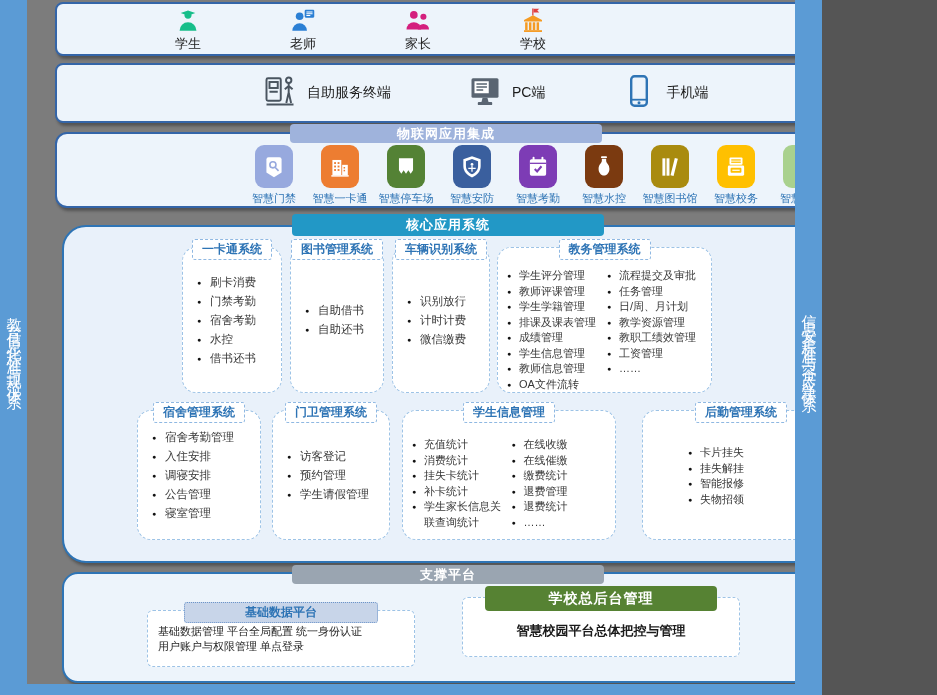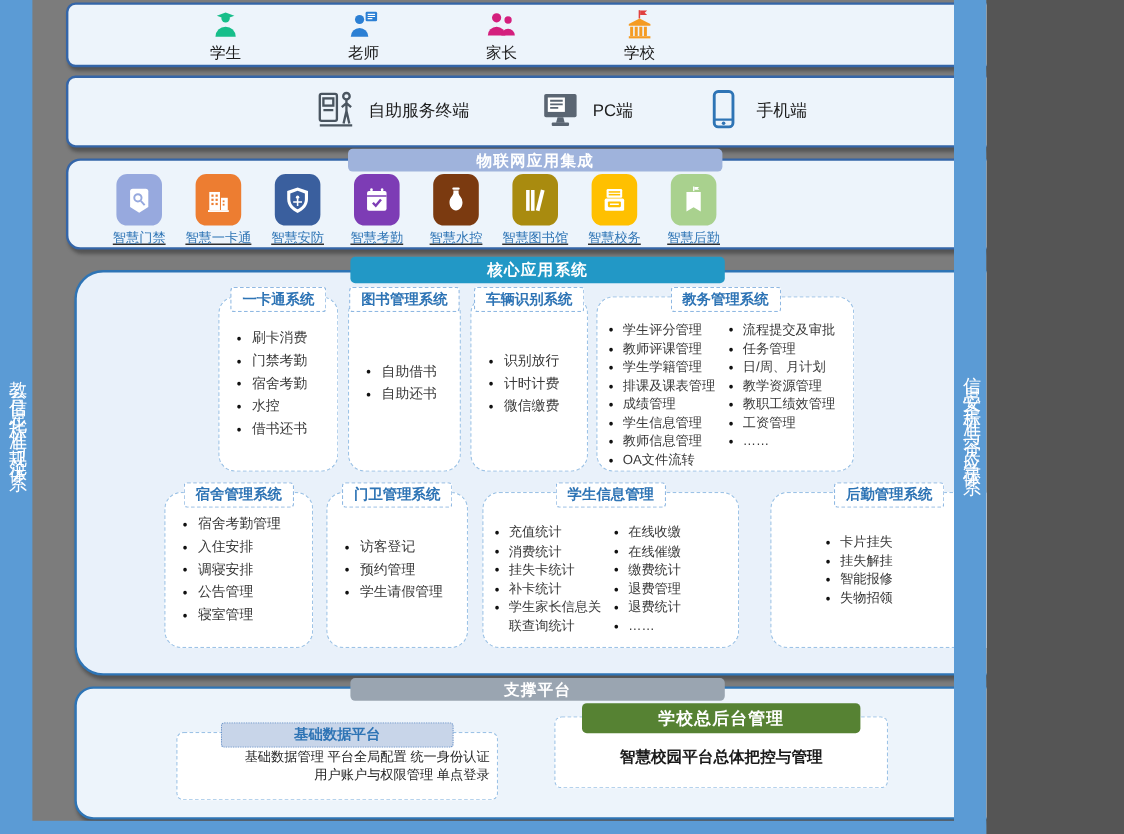--- a/index.html
+++ b/index.html
@@ -35,27 +35,27 @@
   .core-banner    { top:-13px; height:22px; background:#2298C6; }
   .support-banner { top:-9px;  background:#9AA5B1; }
 
   
   .users-row { display:flex; padding:3px 0 0 106px; gap:65px; }
   .user-item { width:50px; display:flex; flex-direction:column; align-items:center; }
   .user-item .uicon { width:30px; height:27px; }
   .user-item .ulabel { font-size:13px; color:#1c1c1c; margin-top:1px; white-space:nowrap; }
 
   
-  .terminals-row { display:flex; align-items:center; height:100%; padding-left:205px; gap:58px; }
+  .terminals-row { display:flex; align-items:center; height:100%; padding-left:205px; gap:76px; }
   .terminal-item { display:flex; align-items:center; gap:9px; }
   .terminal-item .tlabel { font-size:14px; color:#1c1c1c; white-space:nowrap; }
   .ticon { flex:none; }
 
   
-  .iot-row { display:flex; justify-content:flex-start; padding:11px 50px 0 26px;text-decoration:underline; }
+  .iot-row { display:flex; justify-content:flex-end; padding:11px 50px 0 26px; }
   .iot-item { display:flex; flex-direction:column; align-items:center; width:66px; }
   .iot-icon { width:38px; height:43px; border-radius:9px; display:flex; align-items:center; justify-content:center; }
   .iot-icon svg { width:26px; height:26px; }
   .iot-label { font-size:11px; color:#2E74B5; margin-top:3px; white-space:nowrap; }
 
   
   .sys { position:absolute; background:#fff; border:1px dashed #9DC3E6; border-radius:14px; }
   .sys-header { position:absolute; top:-9px; left:50%; transform:translateX(-50%);
                 background:#fff; border:1px dashed #8FB8E2; border-radius:3px;
                 padding:1px 9px; font-size:12px; font-weight:bold; color:#2E74B5;
@@ -83,21 +83,21 @@
   .sys-8 .col-a { flex:0 0 88px; }
 
   
   .base-box { position:absolute; left:83px; top:36px; width:266px; height:55px;
               background:#fff; border:1px dashed #9DC3E6; border-radius:6px; }
   .base-header { position:absolute; top:-9px; left:50%; transform:translateX(-50%);
                  background:#C8D5E9; border:1px dotted #6B94C9; border-radius:3px;
                  padding:1px 0; width:192px; text-align:center;
                  font-size:12px; font-weight:bold; color:#2E74B5; white-space:nowrap; }
   .base-lines { padding:13px 6px 0 10px; font-size:11px; color:#252525; line-height:15px; }
-  .base-lines div { white-space:nowrap;text-align:right; }
+  .base-lines div { white-space:nowrap; }
 
   .admin-box { position:absolute; left:398px; top:23px; width:276px; height:58px;
                background:#fff; border:1px dashed #9DC3E6; border-radius:6px; }
   .admin-banner { position:absolute; top:-12px; left:50%; transform:translateX(-50%);
                   width:232px; height:25px; background:#568233; border-radius:4px;
                   display:flex; align-items:center; justify-content:center;
                   color:#fff; font-size:14px; font-weight:bold; letter-spacing:1px; }
   .admin-desc { text-align:center; padding-top:24px; font-size:13px; font-weight:bold; color:#1a1a1a; white-space:nowrap; }
 
   .defs { position:absolute; width:0; height:0; overflow:hidden; }
@@ -312,20 +312,28 @@
 
         <div class="iot-item">
           <span class="iot-icon" style="background-color: rgb(237, 125, 49);">
             <svg viewBox="0 0 24 24" style="color: rgb(237, 125, 49);">
               <use href="#onecard-icon"></use>
             </svg>
           </span>
           <span class="iot-label">智慧一卡通</span>
         </div>
 
+        <div class="iot-item">
+          <span class="iot-icon" style="background-color: rgb(84, 130, 53);">
+            <svg viewBox="0 0 24 24" style="color: rgb(84, 130, 53);">
+              <use href="#parking-icon"></use>
+            </svg>
+          </span>
+          <span class="iot-label">智慧停车场</span>
+        </div>
 
         <div class="iot-item">
           <span class="iot-icon" style="background-color: rgb(58, 95, 158);">
             <svg viewBox="0 0 24 24" style="color: rgb(58, 95, 158);">
               <use href="#security-icon"></use>
             </svg>
           </span>
           <span class="iot-label">智慧安防</span>
         </div>
 

